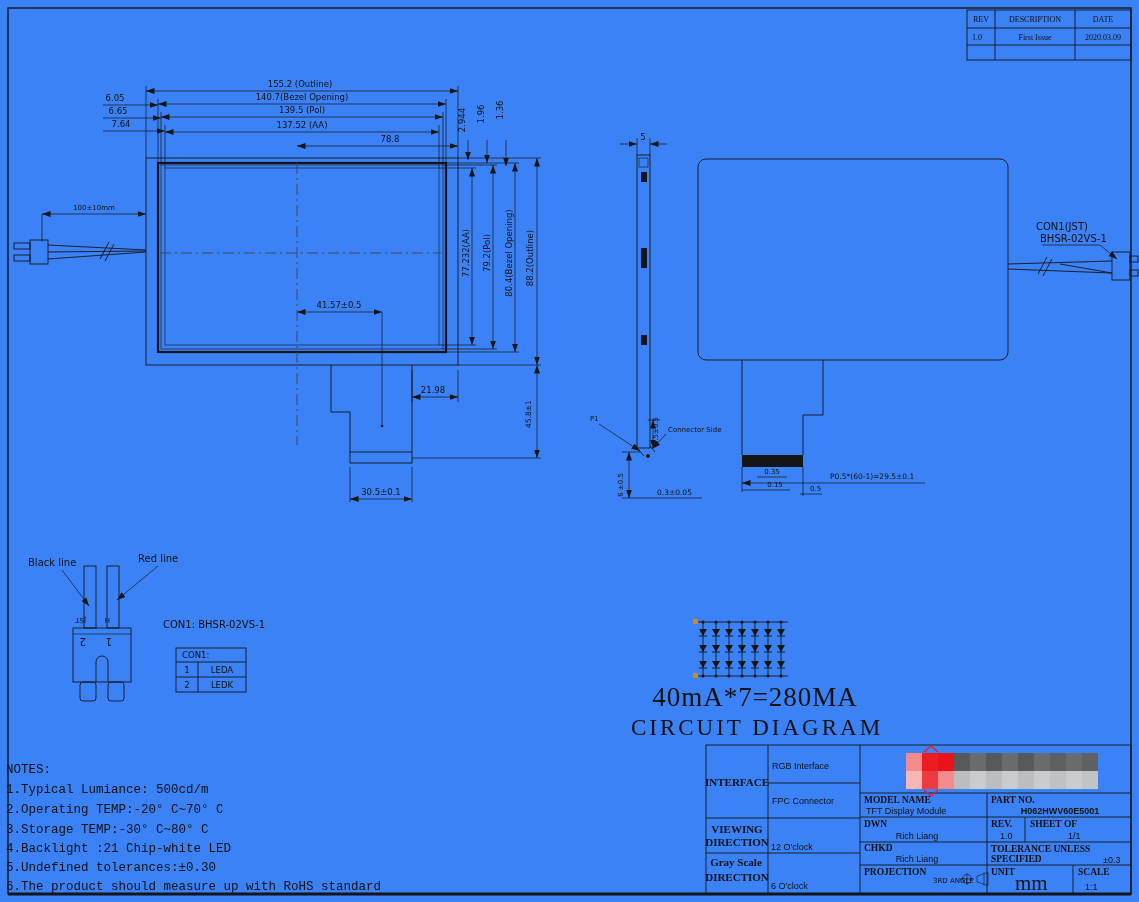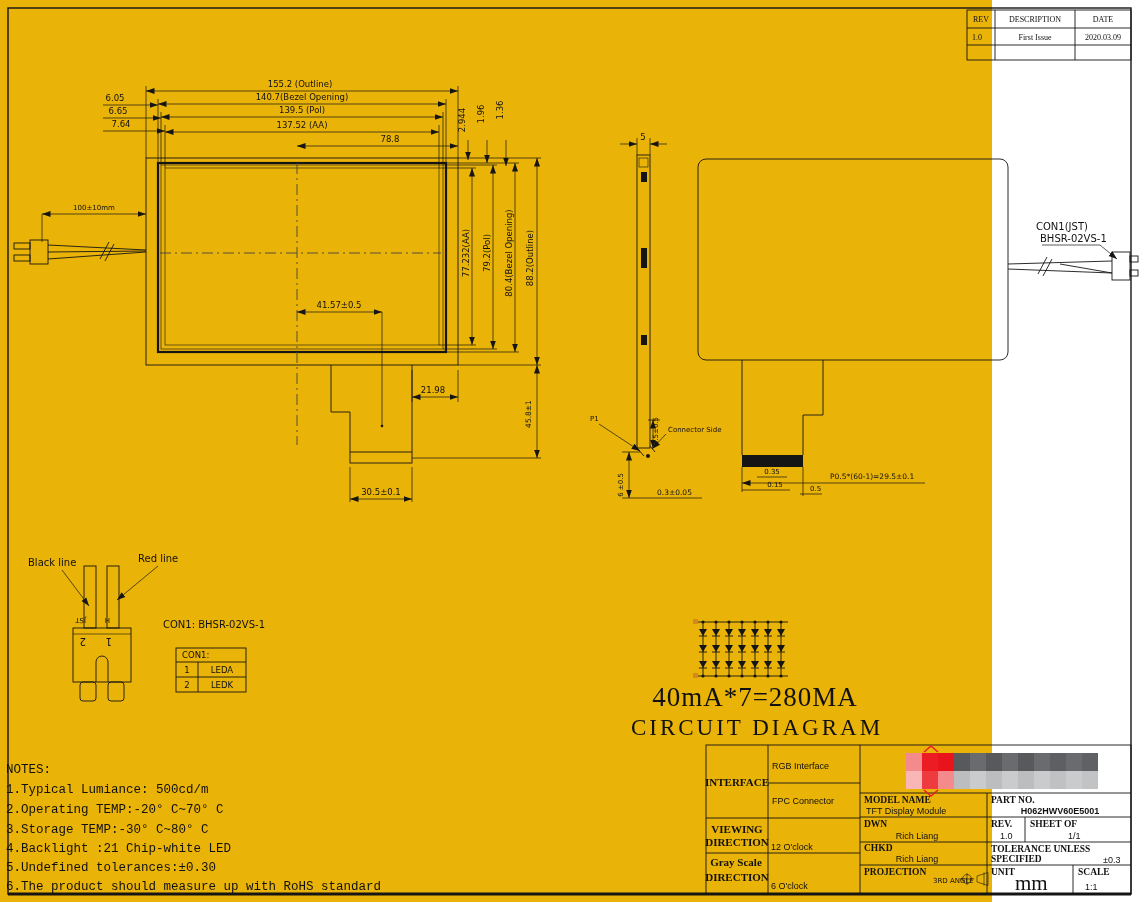--- a/index.html
+++ b/index.html
@@ -1,16 +1,16 @@
 <!DOCTYPE html>
 <html><head>
 <meta charset="utf-8">
 <style>
   html,body{margin:0;padding:0;background:#fff;}
-  #sheet{position:relative;width:992px;height:902px;background:#eab308;}
+  #sheet{position:relative;width:1139px;height:902px;background:#3b82f6;}
   svg{display:block;}
   .ck{stroke:#151515;stroke-width:0.9;fill:none;}
   .thin{stroke:#151515;stroke-width:0.6;fill:none;}
   .thick{stroke:#151515;stroke-width:2.2;fill:none;}
   .dim{stroke:#151515;stroke-width:0.7;fill:none;}
   .cl{stroke:#444;stroke-width:0.9;stroke-dasharray:11 4 2 4;fill:none;}
   .border{stroke:#151515;stroke-width:1.4;fill:none;}
   text{fill:#111;}
   .td{font:8.5px "DejaVu Sans",sans-serif;}
   .t7{font:7px "DejaVu Sans",sans-serif;}

